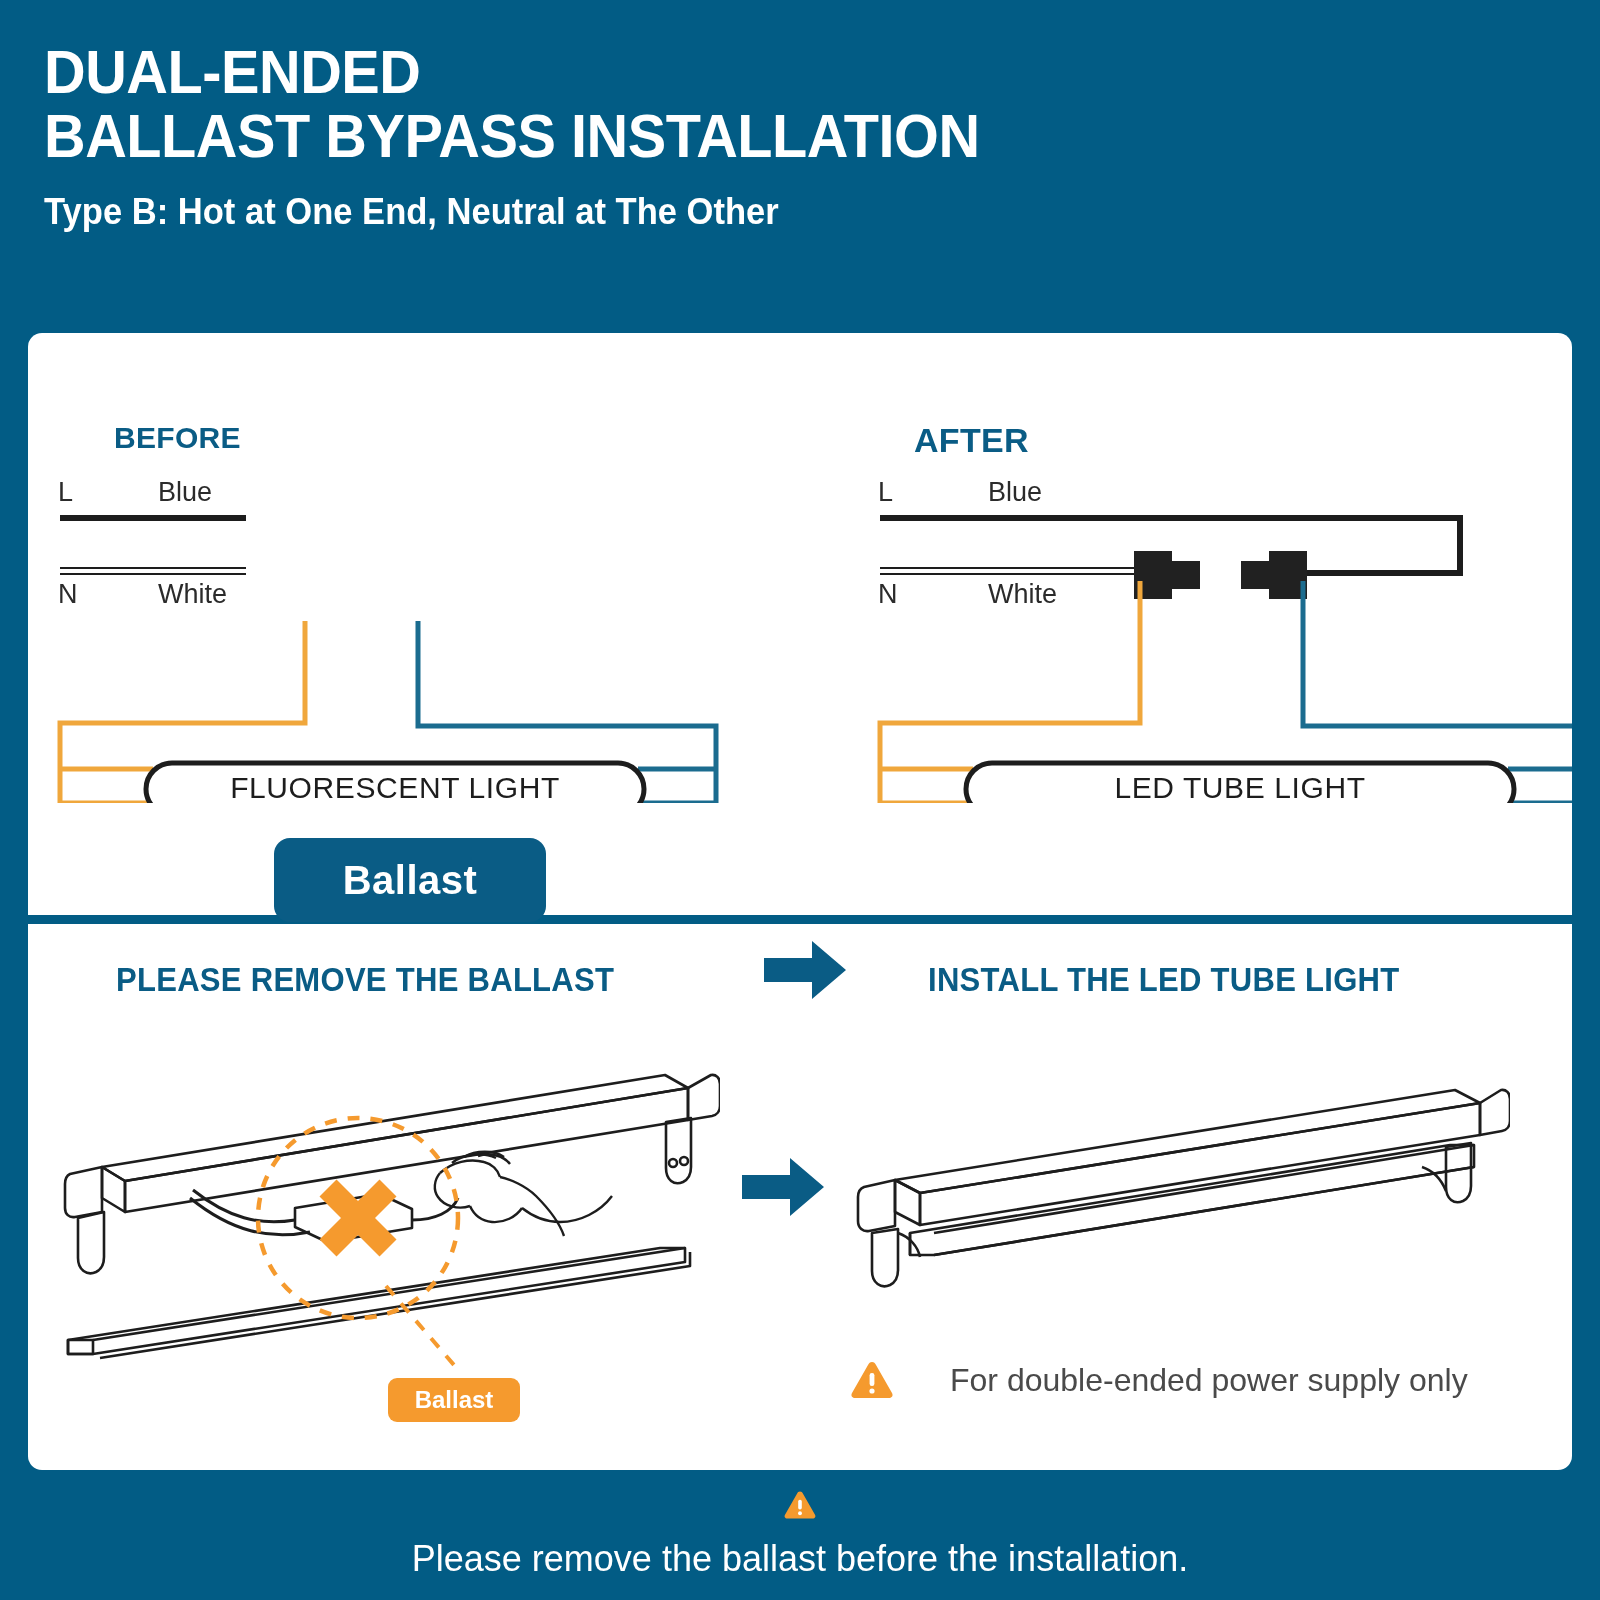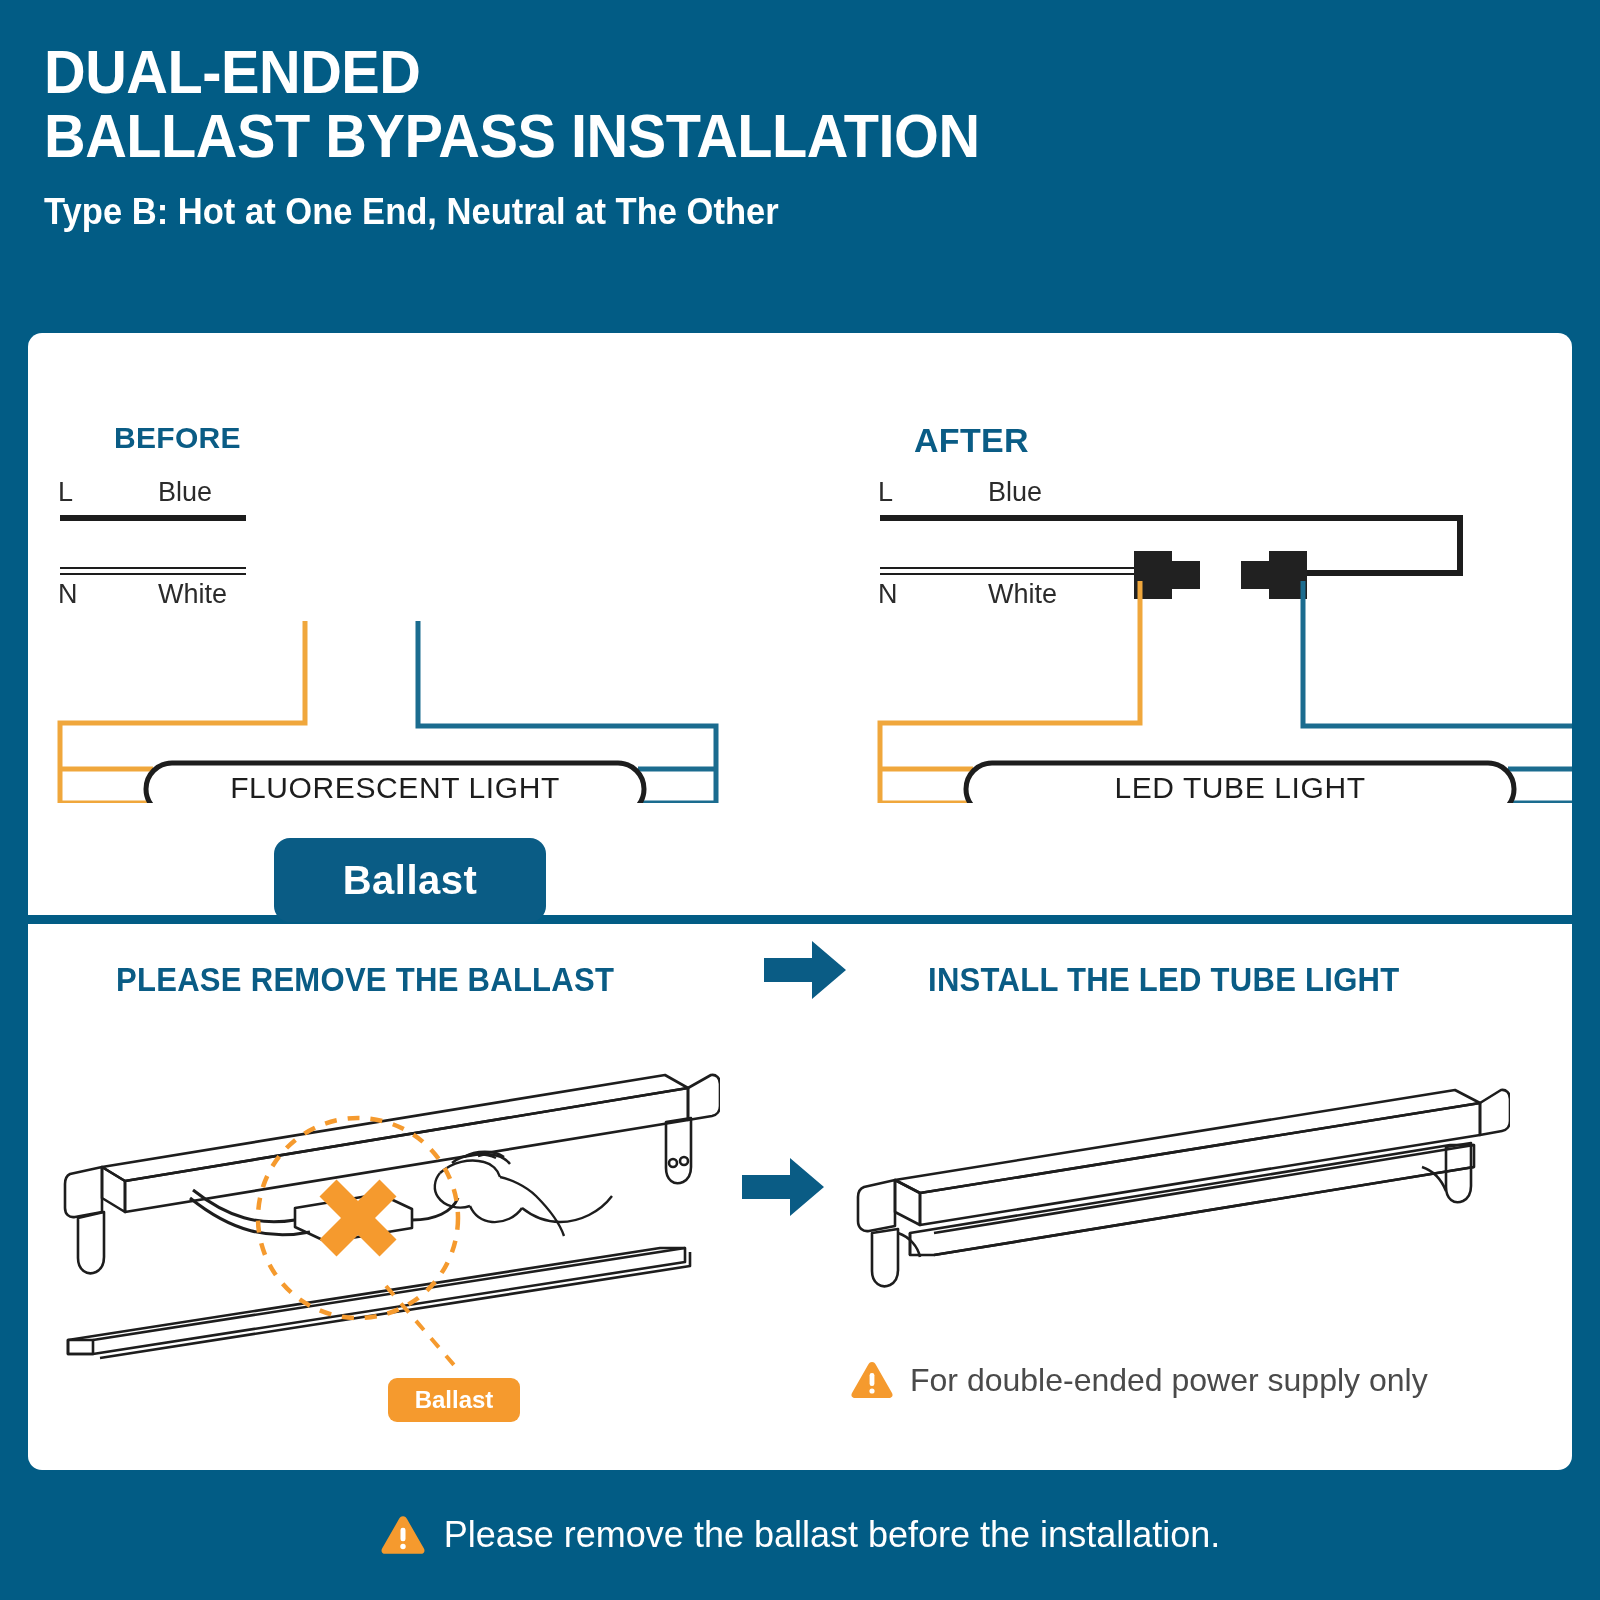--- a/index.html
+++ b/index.html
@@ -98,25 +98,26 @@
     color:#ffffff;font-size:24px;font-weight:bold;
   }
 
   .note-right{
     position:absolute;left:850px;top:1360px;
     display:flex;align-items:center;gap:16px;
   }
   .note-right .note-text{
     font-size:32px;color:#4a4a4a;
     font-family:"Liberation Sans", sans-serif;
+    margin-left:40px;
   }
 
   .footer{
     position:absolute;left:0;top:1490px;width:1600px;height:90px;
-    display:flex;align-items:center;justify-content:center;gap:18px;
+    display:flex;align-items:center;justify-content:center;gap:18px;flex-direction:column;
   }
   .footer .foot-text{
     color:#ffffff;font-size:36px;font-weight:500;
     font-family:"Liberation Sans", sans-serif;
   }
 </style>
 </head>
 <body>
 
 <div class="header">

